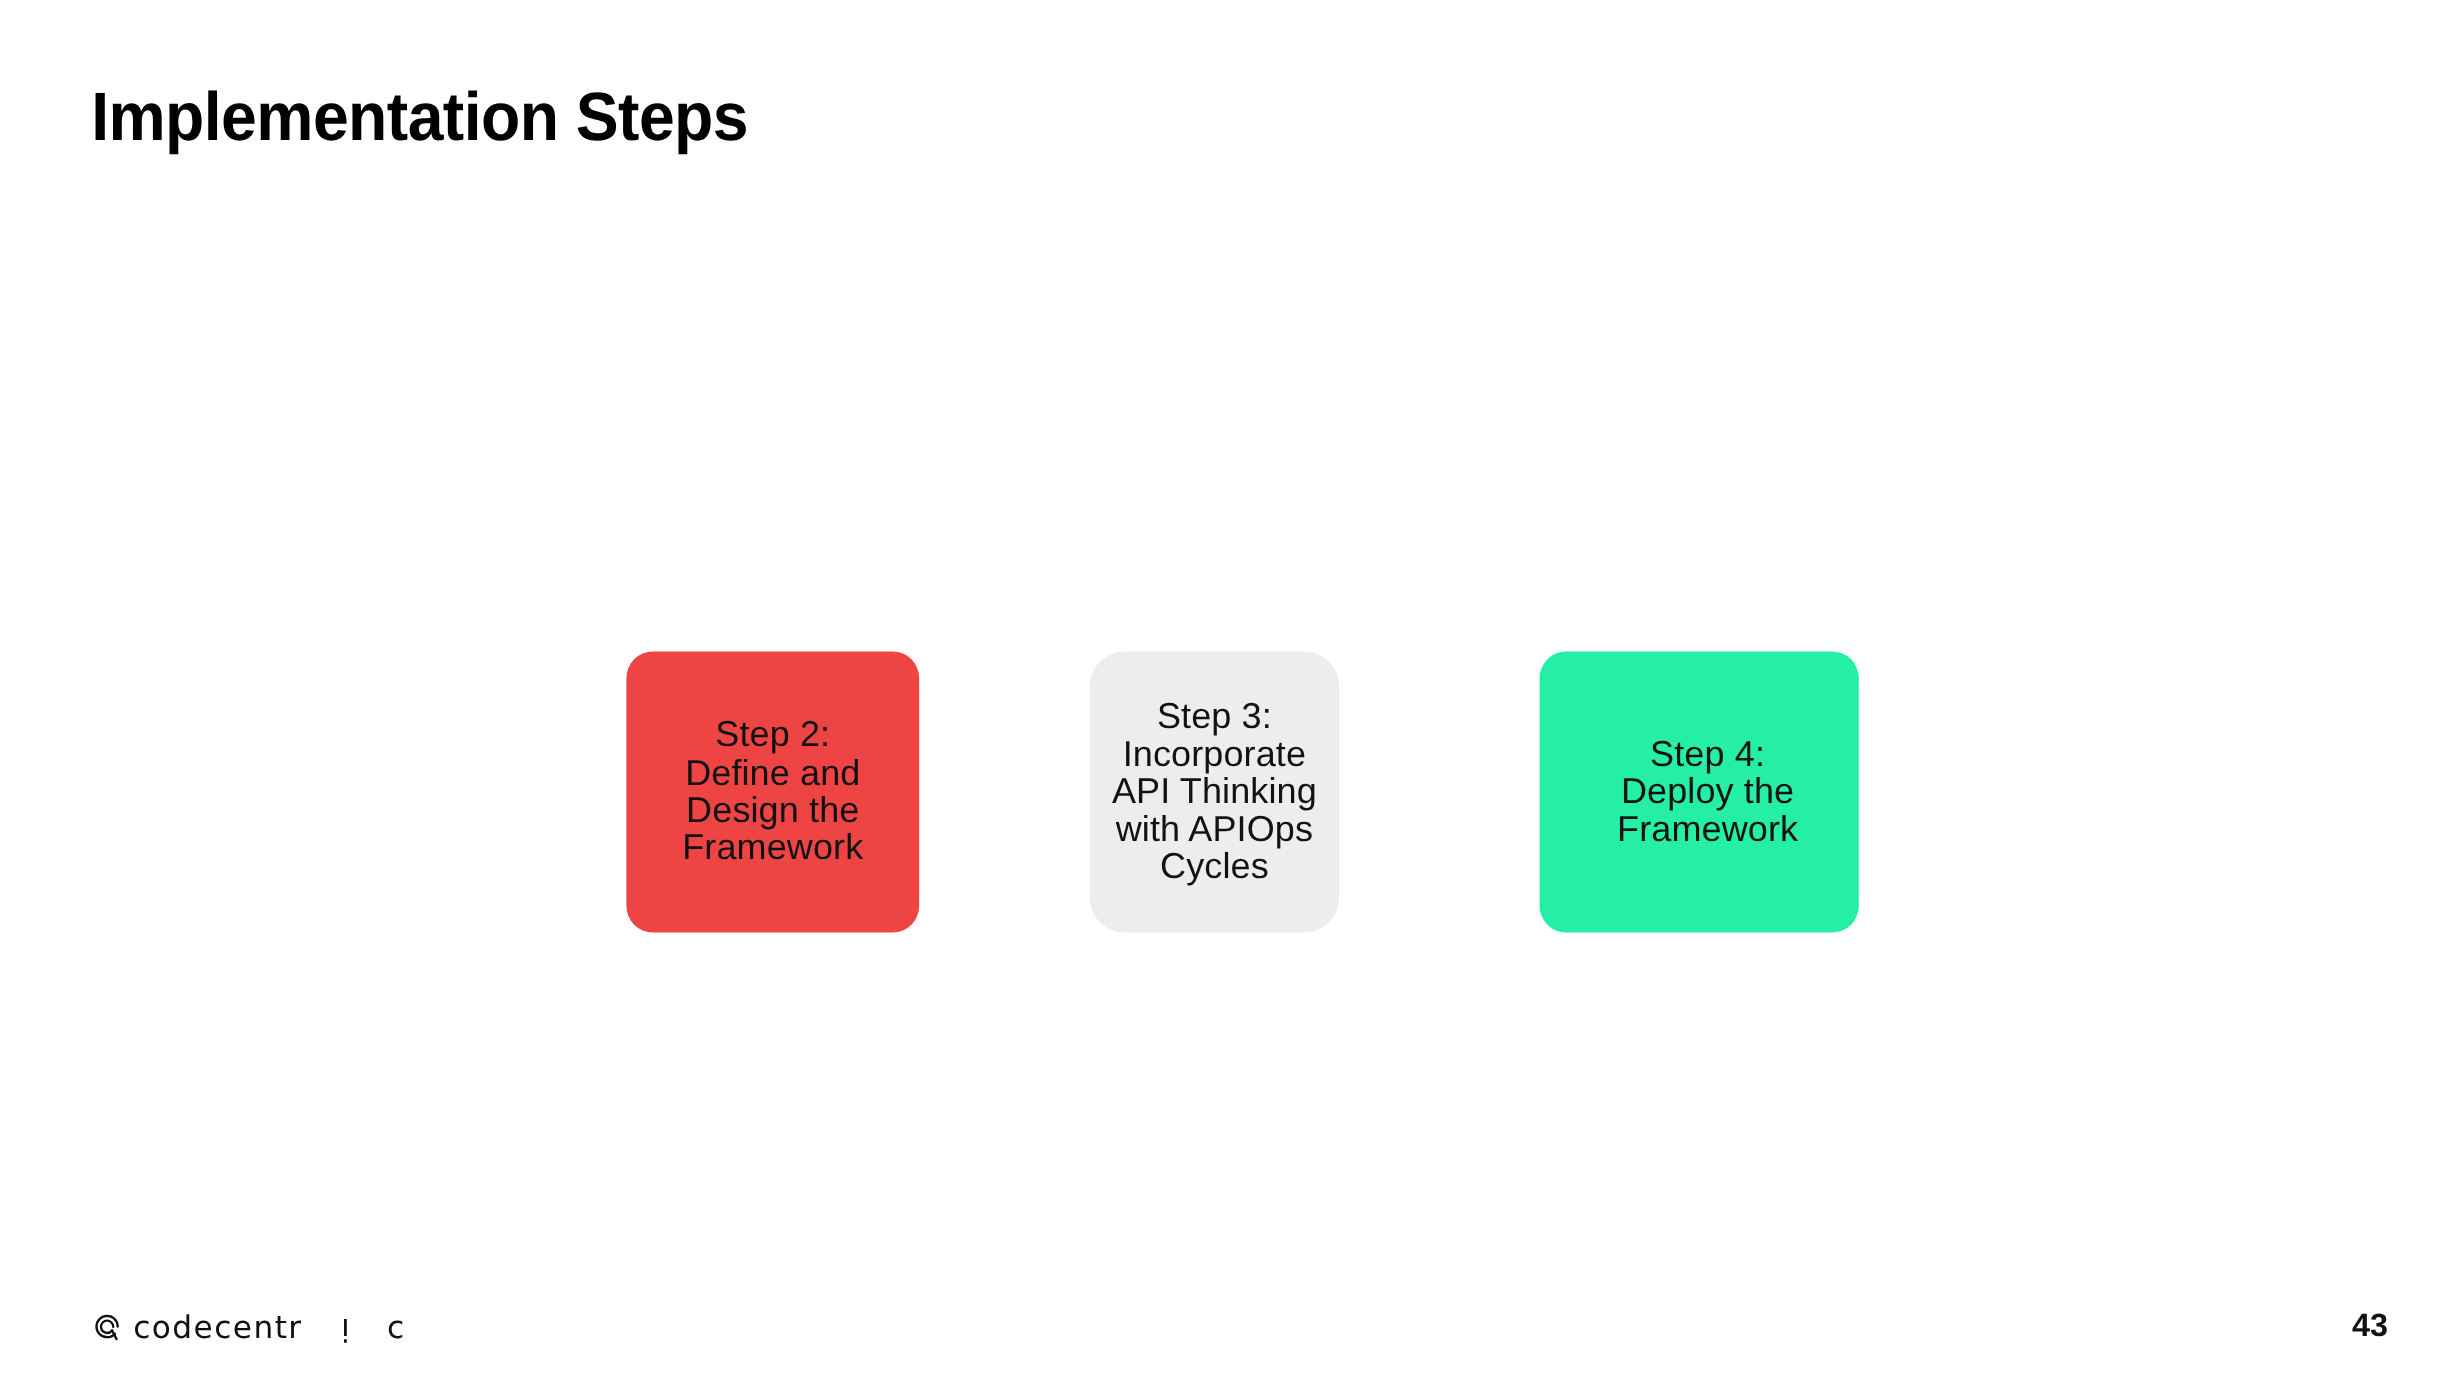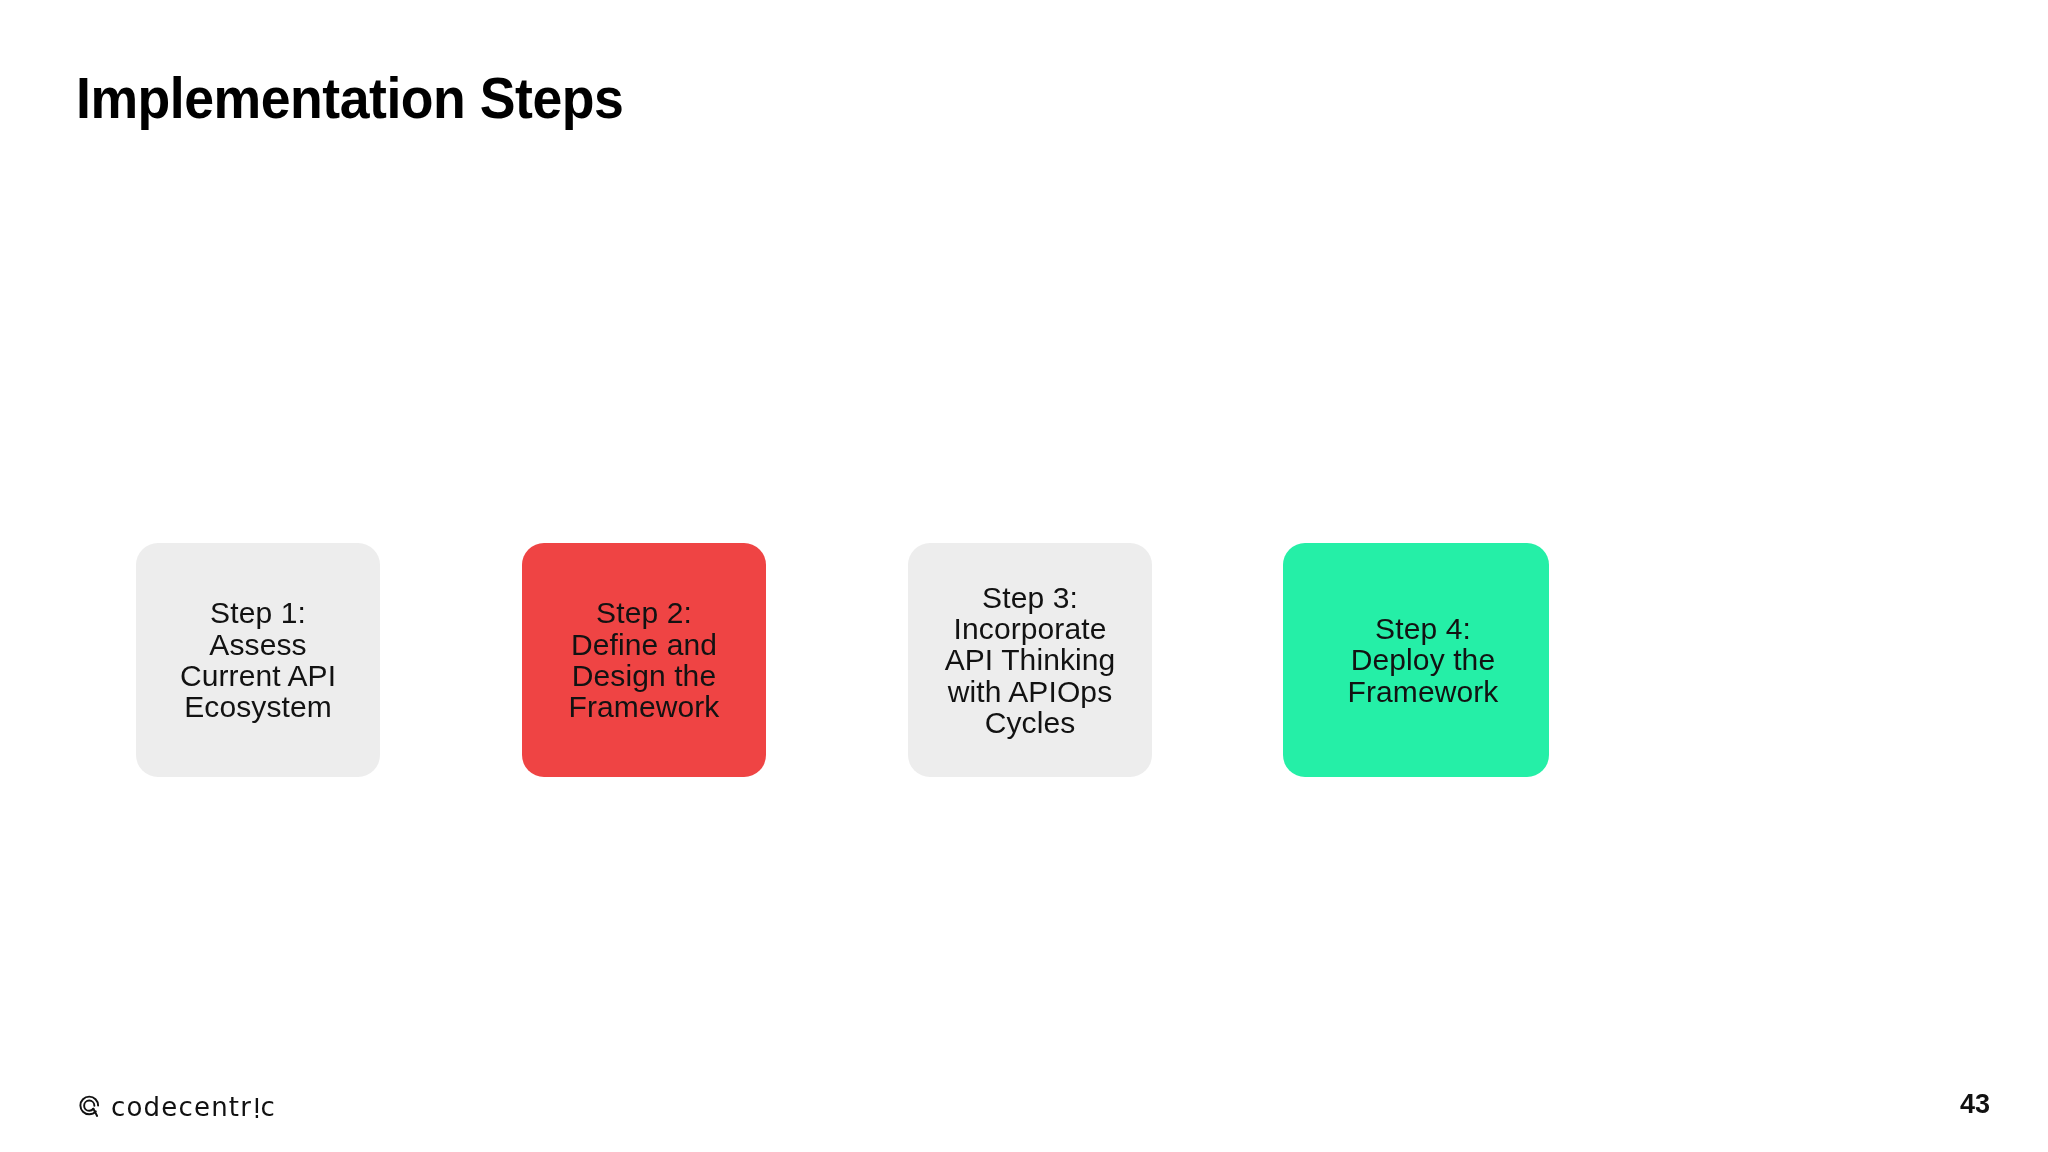--- a/index.html
+++ b/index.html
@@ -60,21 +60,21 @@
     font-weight: normal;
     line-height: 1.045;
     color: #121212;
     white-space: pre-line;
     letter-spacing: 0.1px;
   }
 
   
   .step-card.card-1 { left: 136px;  width: 244px; }
   .step-card.card-2 { left: 522px;  width: 244px; }
-  .step-card.card-3 { left: 908px;  width: 244px; }
+  .step-card.card-3 { left: 908px;  width: 208px; border-radius: 29px; }
   .step-card.card-4 { left: 1283px; width: 266px; }
 
   .step-card.tone-grey  { background: #ededed; }
   .step-card.tone-green { background: #25efa7; padding-left: 24px; }
 
   
   .footer-logo {
     position: absolute;
     left: 76px;
     bottom: 32px;
@@ -90,20 +90,21 @@
   }
   .logo-word {
     font-family: "DejaVu Sans", "Liberation Sans", sans-serif;
     font-size: 26px;
     font-weight: 400;
     letter-spacing: 1.2px;
     color: #111111;
     line-height: 1;
     display: inline-flex;
     align-items: baseline;
+    gap: 31px;
   }
   .logo-word .rot-i {
     display: inline-block;
     transform: rotate(180deg);
   }
 
   .page-number {
     position: absolute;
     right: 58px;
     bottom: 34px;
@@ -115,26 +116,20 @@
     margin-top: 43px;
   }
 </style>
 </head>
 <body>
 
 <div class="slide-title">Implementation Steps</div>
 
 <div class="steps-row">
 
-  <div class="step-card card-1 tone-grey" style="background: rgb(237, 237, 237);">
-    <span class="step-label">Step 1:
-Assess
-Current API
-Ecosystem</span>
-  </div>
 
   <div class="step-card card-2 tone-grey" style="background: #ef4444;">
     <span class="step-label">Step 2:
 Define and
 Design the
 Framework</span>
   </div>
 
   <div class="step-card card-3 tone-grey" style="background: rgb(237, 237, 237);">
     <span class="step-label">Step 3:

